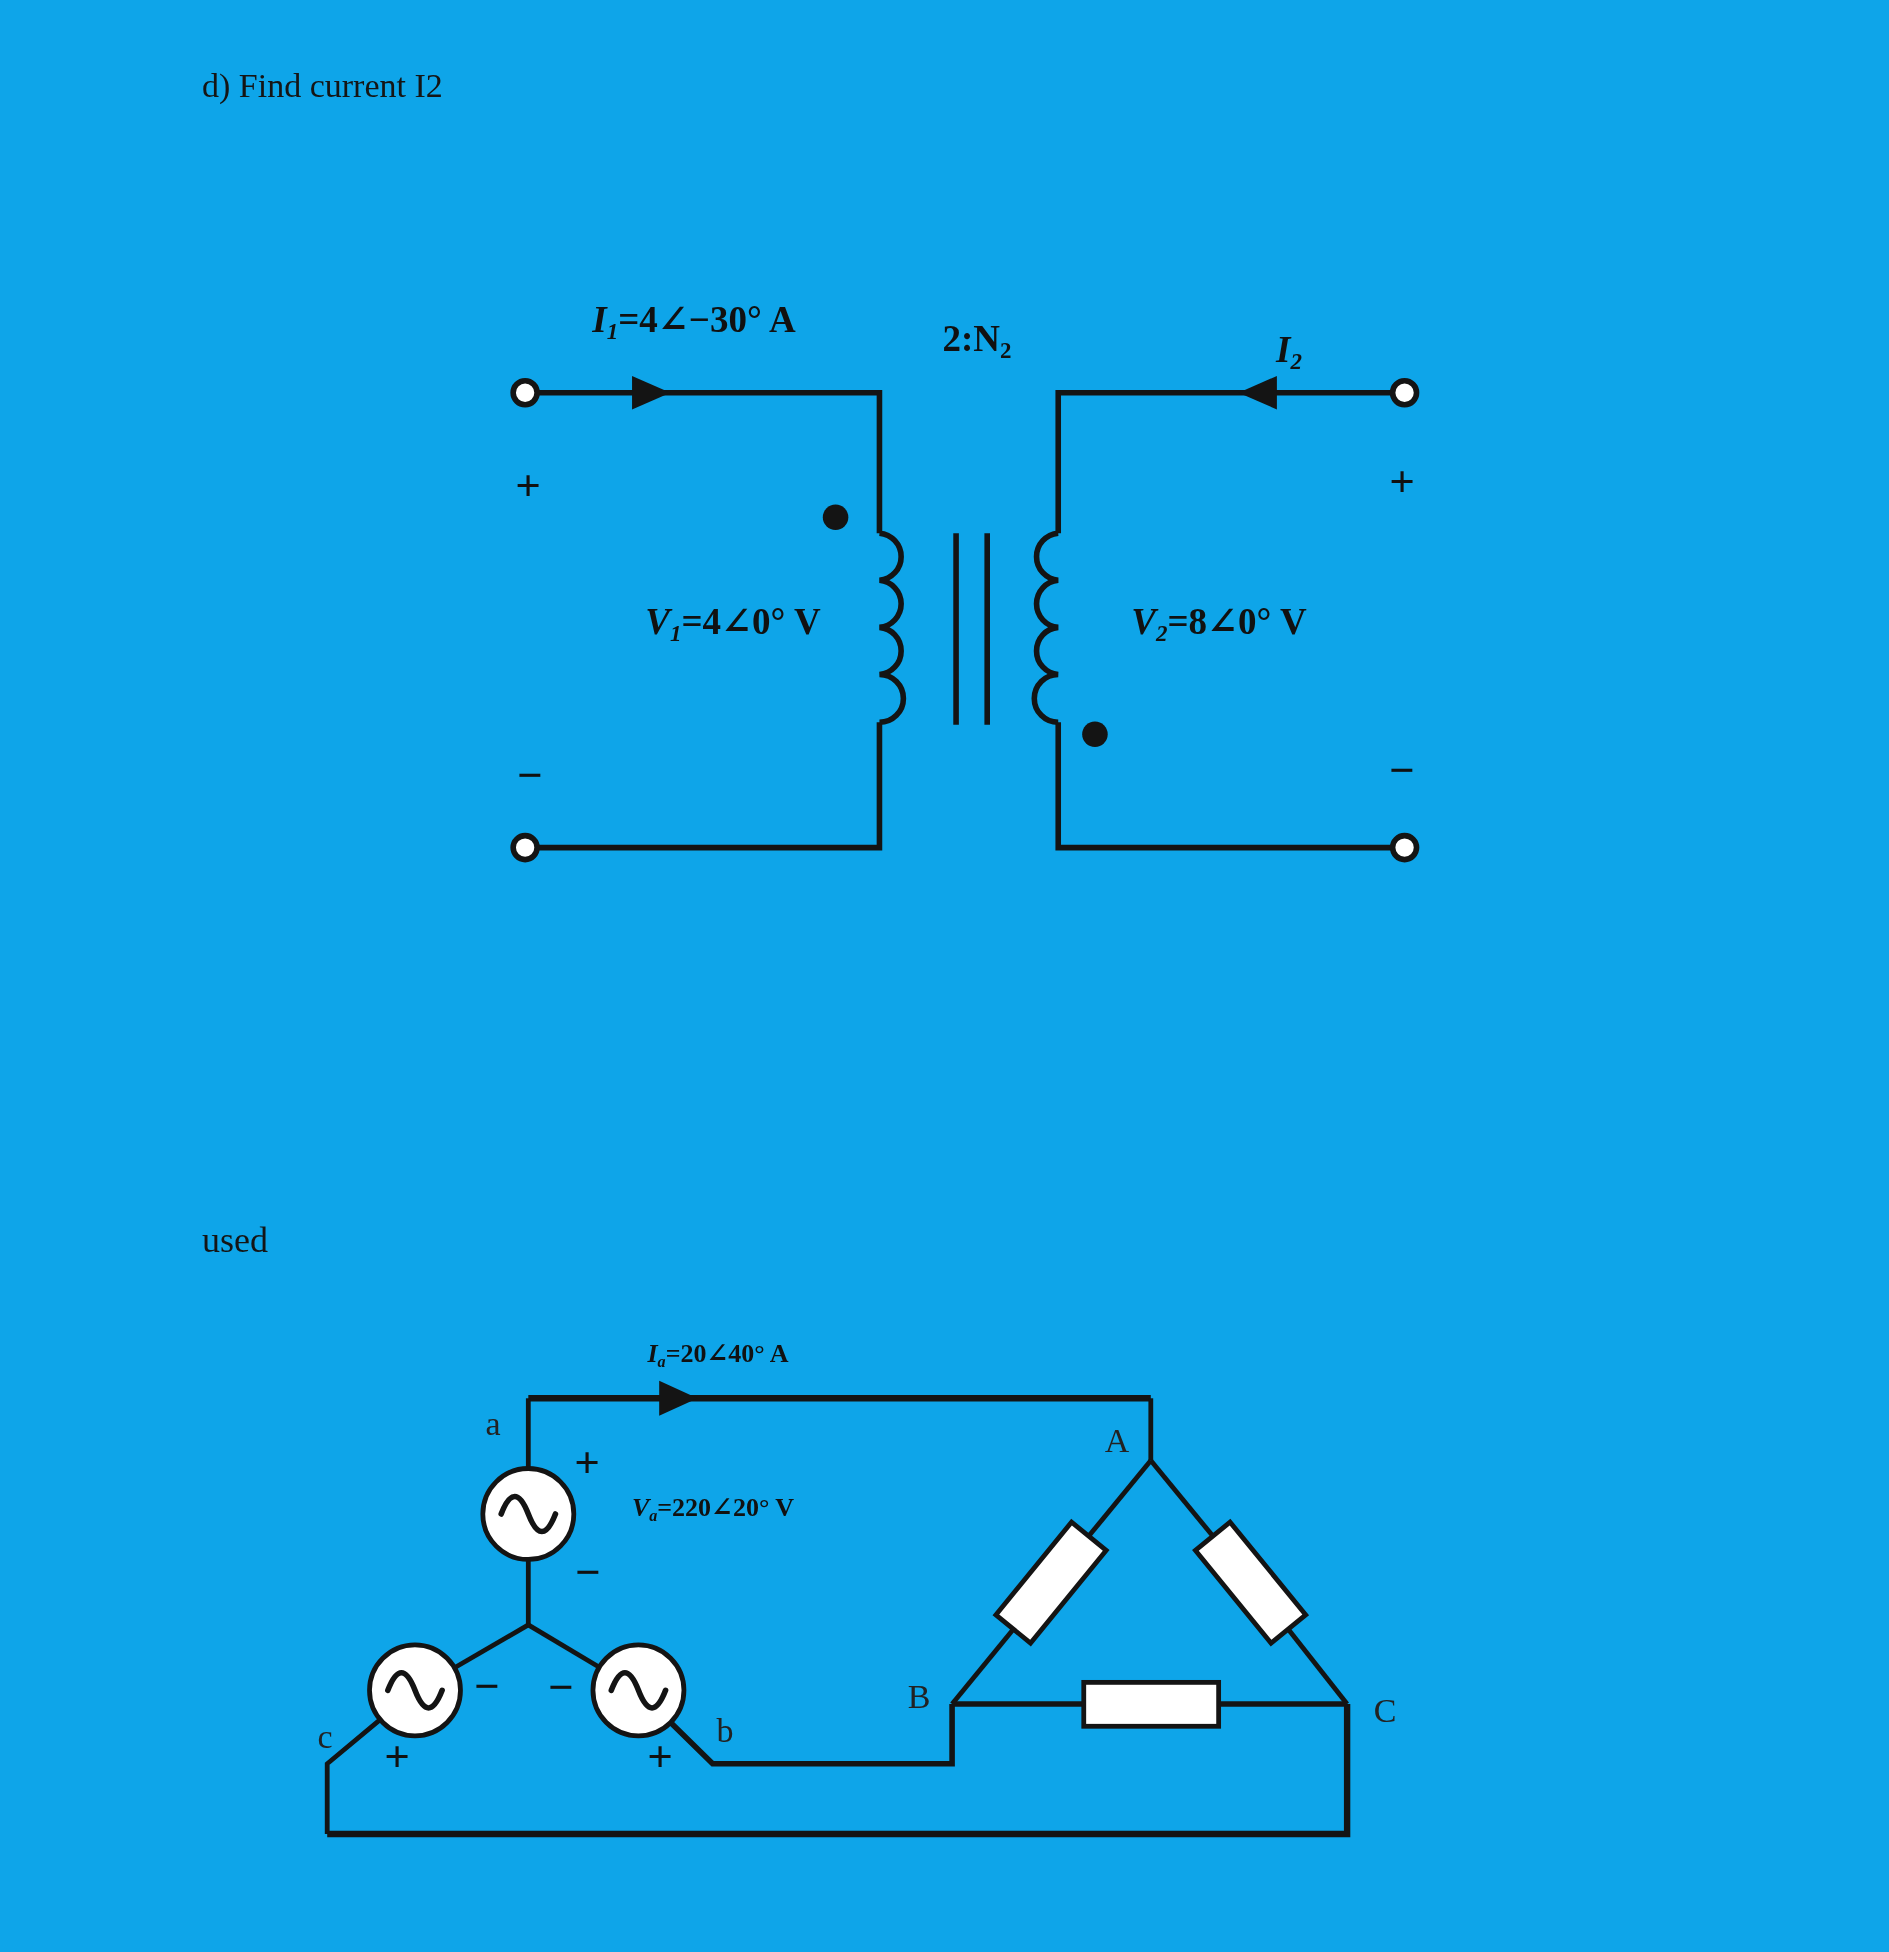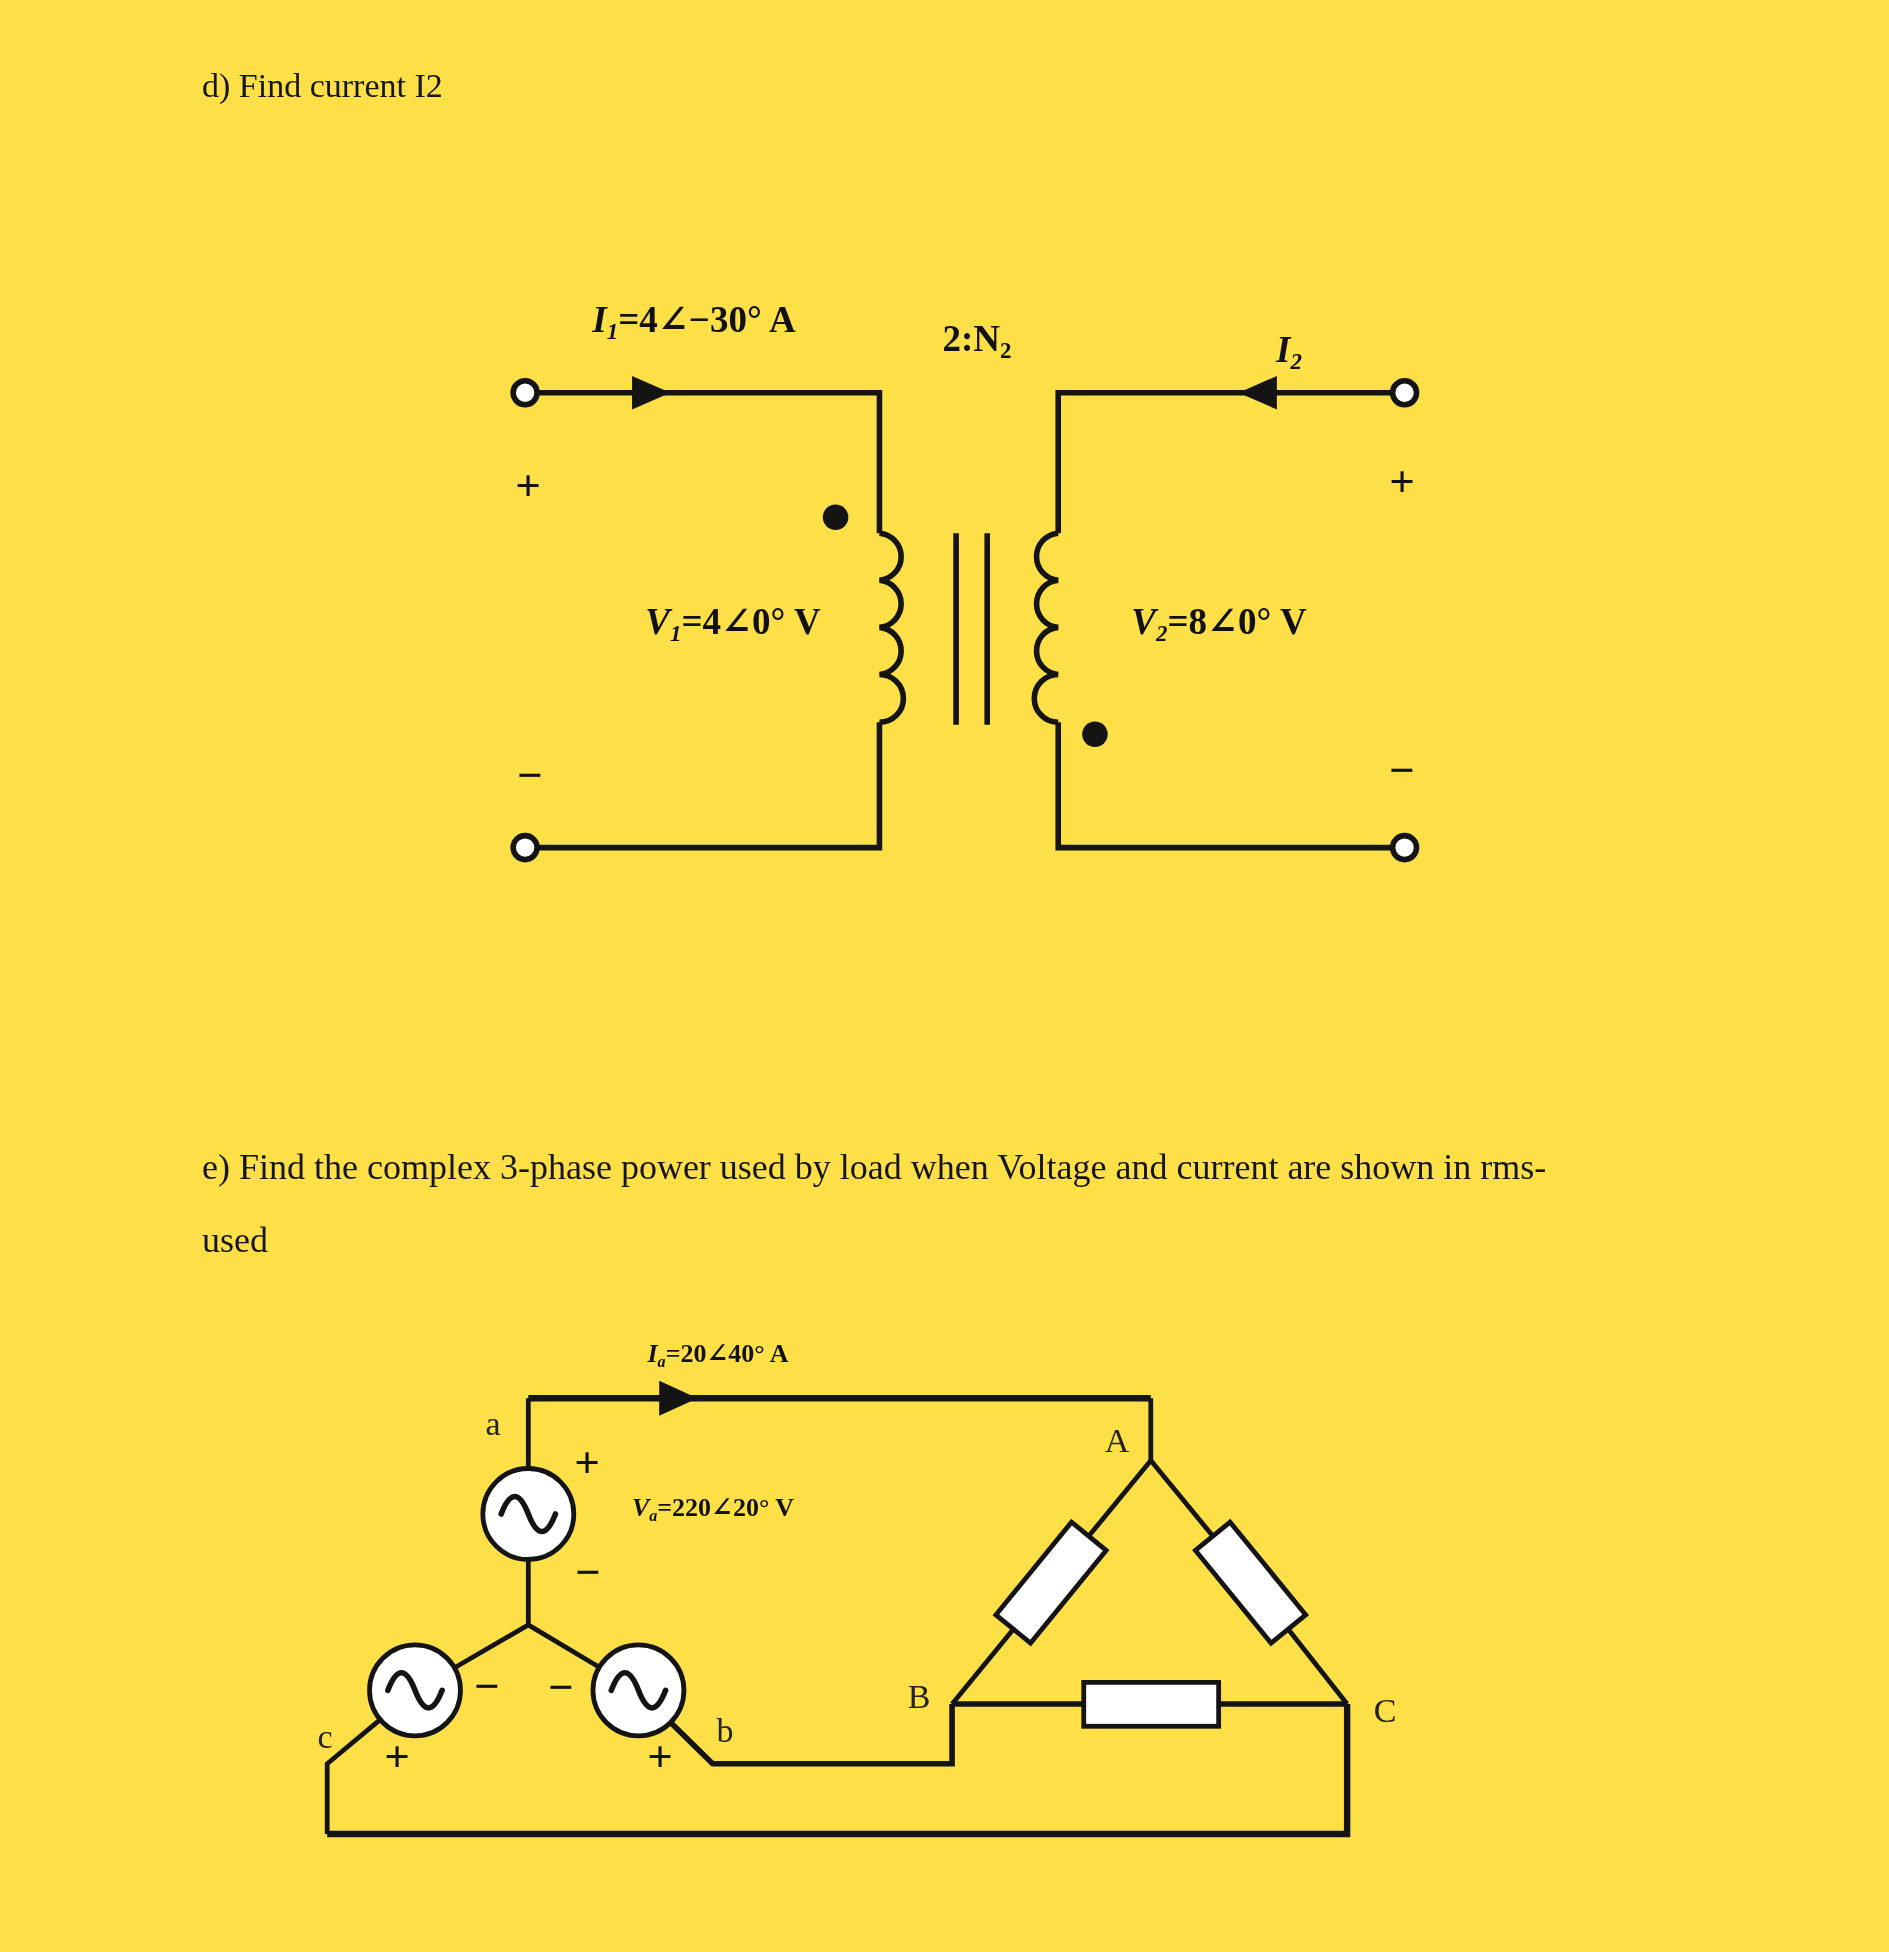--- a/index.html
+++ b/index.html
@@ -1,19 +1,19 @@
 <!DOCTYPE html>
 <html style="font-size:12.8px"><head>
 <meta charset="utf-8">
 <style>
   html,body{margin:0;padding:0;background:#ffffff;}
   .page{
     position:relative;
     width:1889px;height:1953px;
-    background:#fde047;
+    background:#0ea5e9;
     color:#151515;
     font-family:"Liberation Serif","DejaVu Serif",serif;
     overflow:hidden;
   }
   svg.drawing{position:absolute;left:0;top:0;}
   .heading{position:absolute;white-space:nowrap;color:#151515;}
   .d-title{left:202px;top:67px;font-size:34px;}
   .e1{left:202px;top:1146px;font-size:36px;}
   .e2{left:202px;top:1219px;font-size:36px;}
   .flabel{
@@ -138,21 +138,20 @@
   </div>
 
   <div class="flabel" style="left:1219px;top:621px;">
     <span class="fi">V</span><span class="fsub">2</span><span>=8∠0° V</span>
   </div>
 
   <div class="sign" style="left:530px;top:775px;">−</div>
   <div class="sign" style="left:1402px;top:770px;">−</div>
 
 
-  <div class="heading e1">e) Find the complex 3-phase power used by load when Voltage and current are shown in rms-</div>
   <div class="heading e2">used</div>
 
   <div class="flabel small" style="left:718px;top:1353px;">
     <span class="fi">I</span><span class="fsub">a</span><span>=20∠40° A</span>
   </div>
 
   <div class="flabel small" style="left:713px;top:1507px;">
     <span class="fi">V</span><span class="fsub">a</span><span>=220∠20° V</span>
   </div>
 

